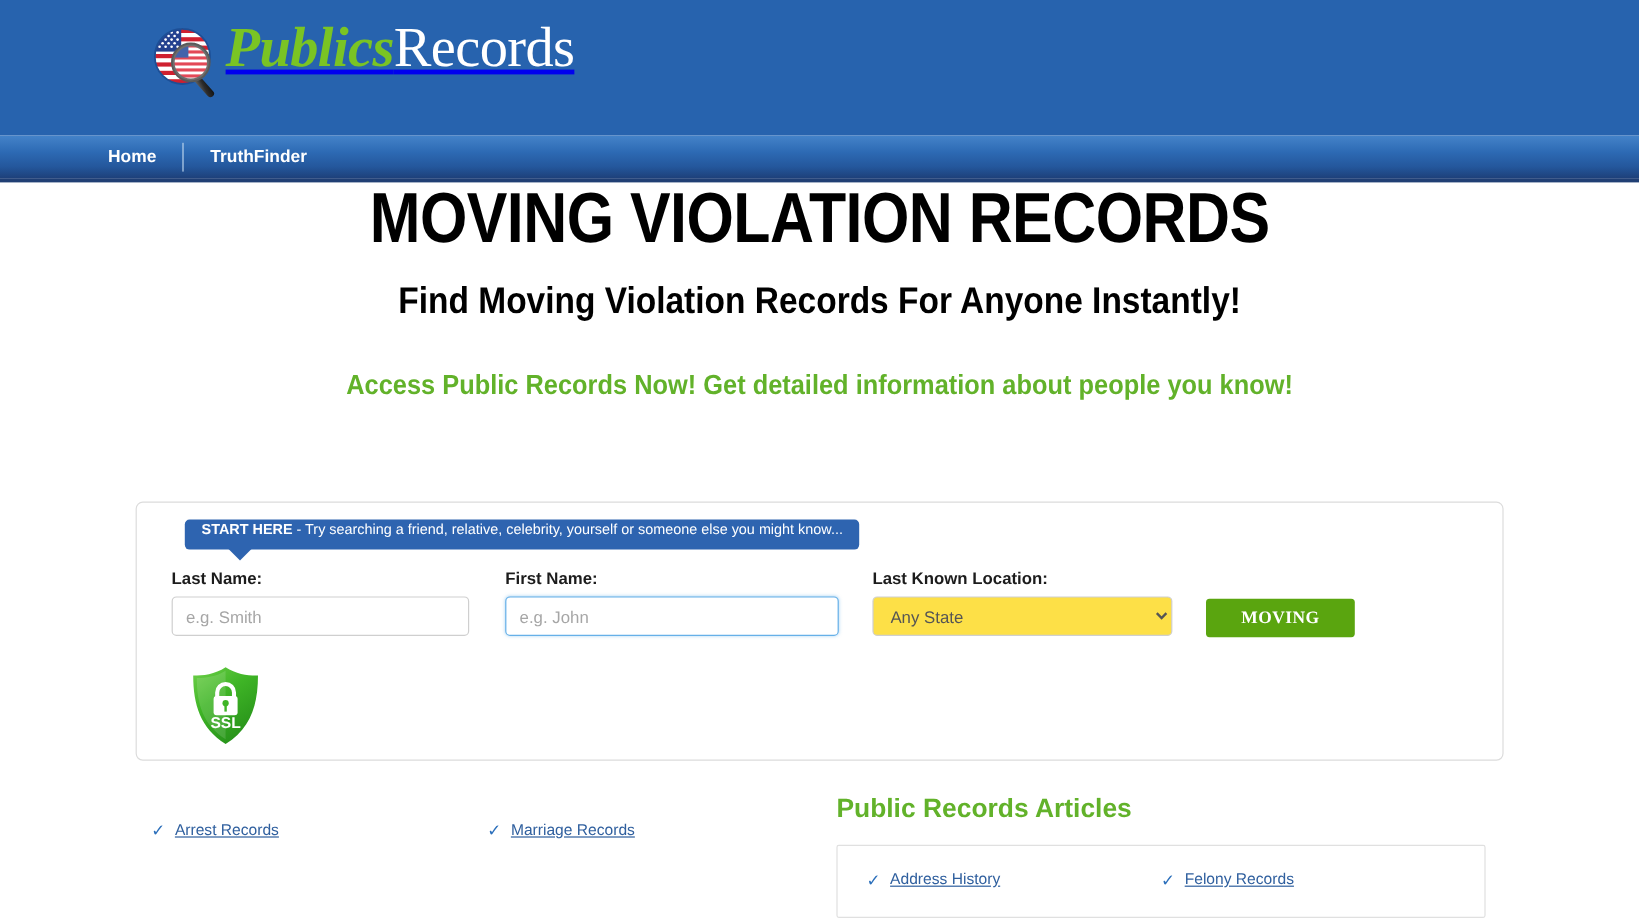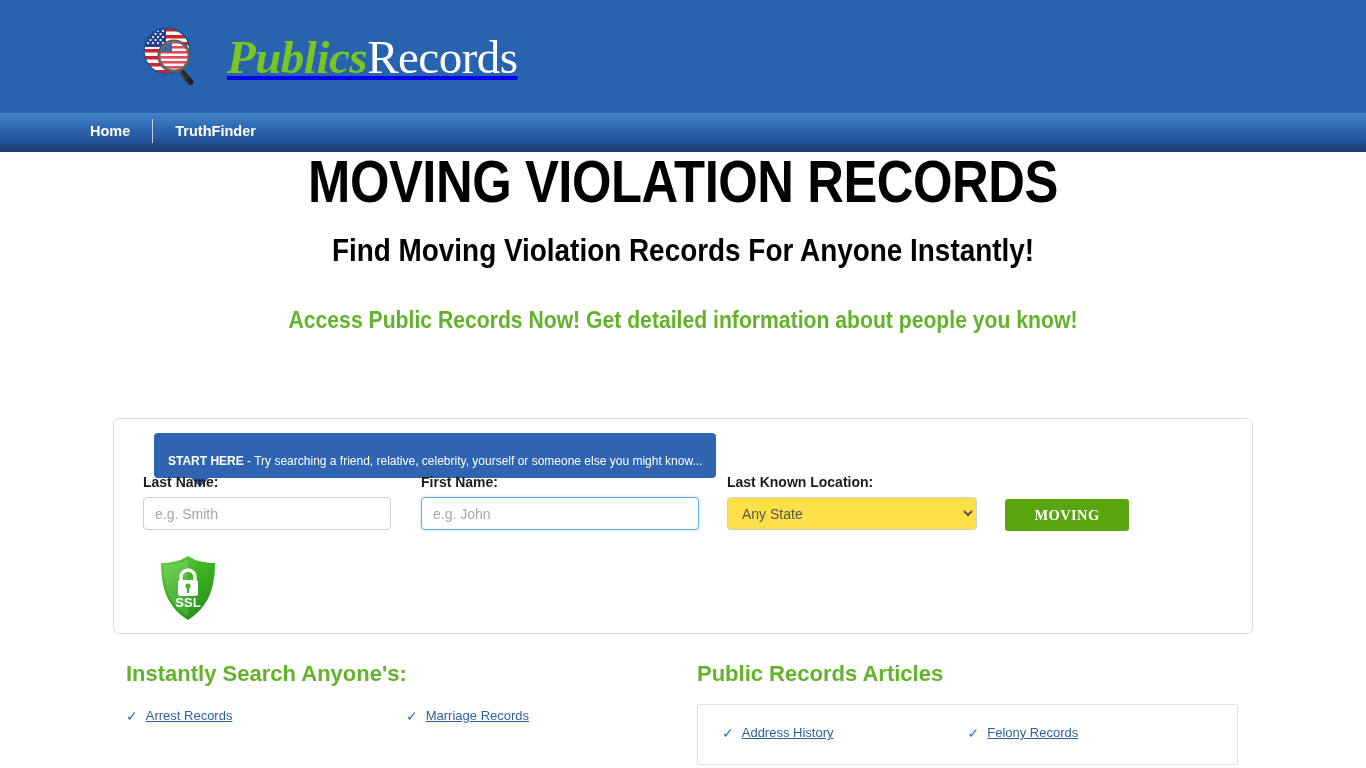--- a/index.html
+++ b/index.html
@@ -14,26 +14,25 @@
 
   
   .site-header {
     width: 100%;
     height: 113px;
     background: #2763ae;
     position: relative;
   }
   .logo-wrap {
     position: absolute;
-    left: 135px;
+    left: 120px;
     top: 17px;
     display: flex;
-    align-items: center;
+    align-items: flex-start;
     height: 80px;
-    gap: 24px;
   }
   .logo-icon {
     position: relative;
     width: 72px;
     height: 72px;
     flex: 0 0 72px;
   }
   .logo-text {
     font-family: "Liberation Serif", serif;
     font-size: 47px;
@@ -120,21 +119,21 @@
     background: #ffffff;
   }
   .start-badge {
     position: absolute;
     left: 40px;
     top: 14px;
     background: #2e64b0;
     color: #ffffff;
     font-size: 12px;
     line-height: 1;
-    padding: 22px 14px 11px 14px;
+    padding: 2px 14px 11px 14px;
     border-radius: 4px;
     white-space: nowrap;
   }
   .start-badge b { font-weight: bold; }
   .start-badge .badge-tail {
     position: absolute;
     left: 36px;
     bottom: -9px;
     width: 0; height: 0;
     border-left: 10px solid transparent;
@@ -402,21 +401,20 @@
       <circle cx="31" cy="33" r="2.6" fill="#3fb526"></circle>
       <rect x="30" y="34" width="2" height="6" fill="#3fb526"></rect>
       <text x="31" y="54" text-anchor="middle" fill="#ffffff" font-size="13" font-weight="bold" font-family="Liberation Sans, sans-serif">SSL</text>
     </svg>
   </span>
 </div>
 
 <div class="lower">
 
   <div class="col-left">
-    <h4 class="sec-title">Instantly Search Anyone's:</h4>
     <div class="links-grid">
       <span class="link-cell">
         <span class="check">✓</span>
         <a class="rec-link" href="#">Arrest Records</a>
       </span>
       <span class="link-cell">
         <span class="check">✓</span>
         <a class="rec-link" href="#">Marriage Records</a>
       </span>
     </div>

